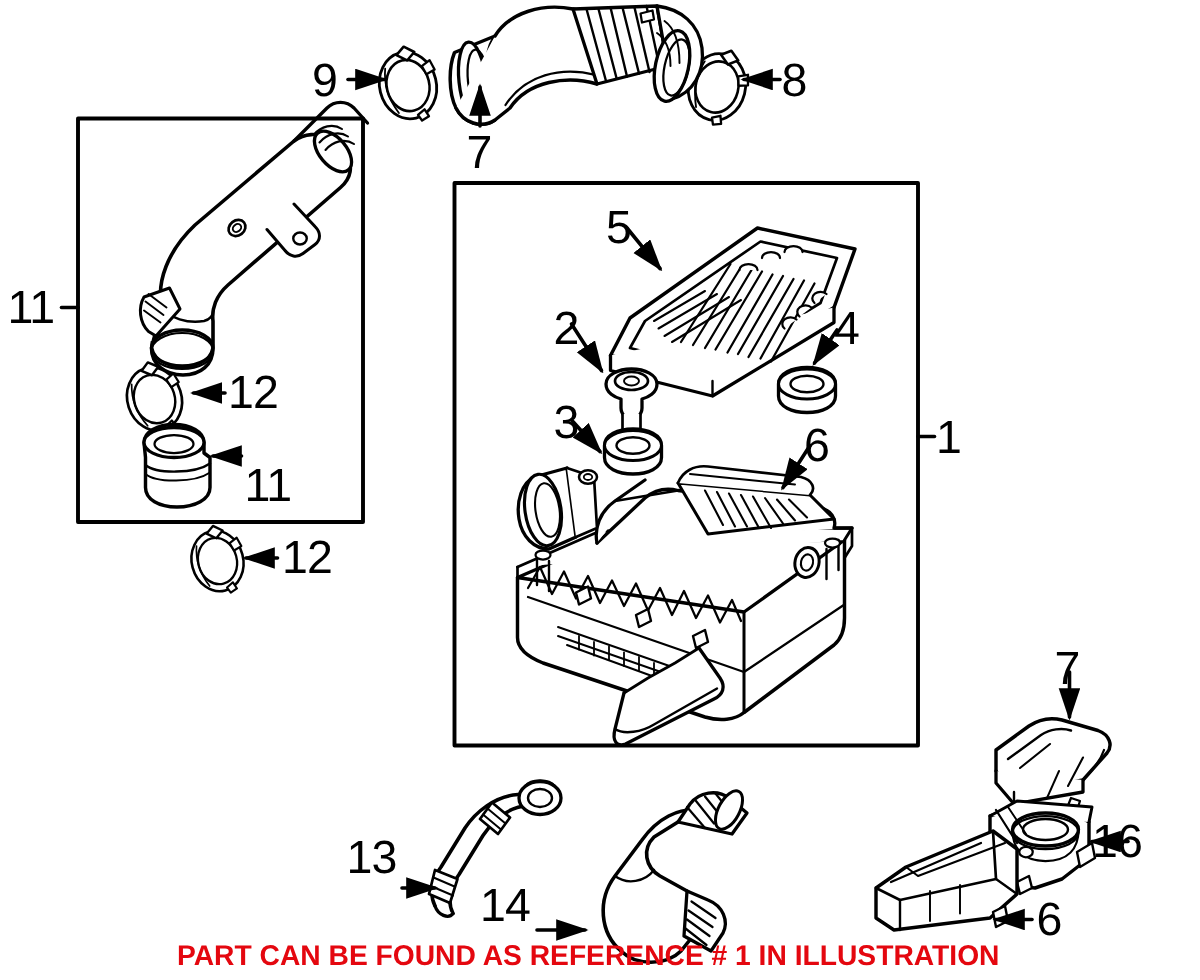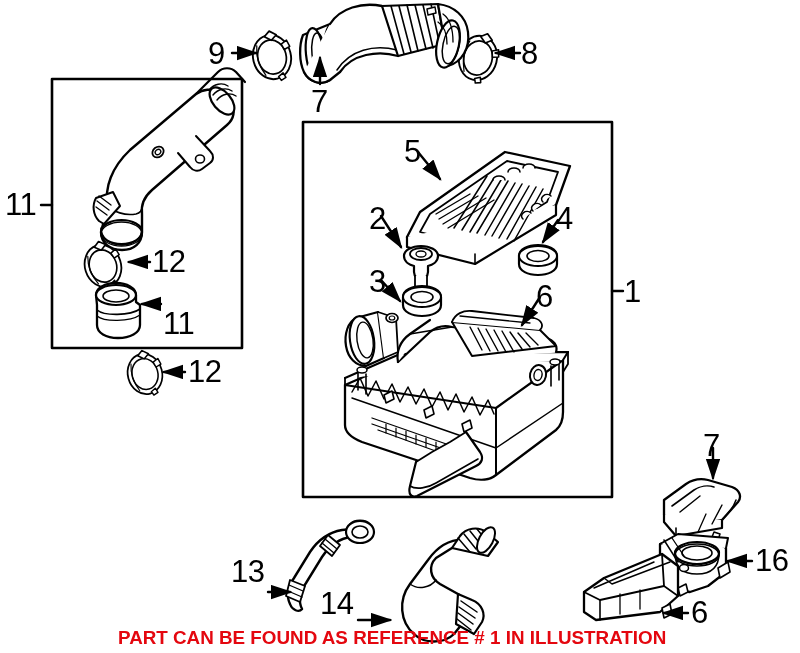--- a/index.html
+++ b/index.html
@@ -414,18 +414,18 @@
 <div class="lbl" style="left:311px;top:86px;">7</div>
 <div class="lbl" style="left:521px;top:38px;">8</div>
 <div class="lbl" style="left:208px;top:38px;">9</div>
 <div class="lbl" style="left:5px;top:189px;">11</div>
 <div class="lbl" style="left:163px;top:288px;margin-top:20px;">11</div>
 <div class="lbl" style="left:152px;top:246px;">12</div>
 <div class="lbl" style="left:188px;top:356px;">12</div>
 <div class="lbl" style="left:231px;top:556px;">13</div>
 <div class="lbl" style="left:320px;top:588px;">14</div>
 <div class="lbl" style="left:691px;top:597px;">6</div>
-<div class="lbl" style="left:755px;top:545px;text-align:right;">16</div>
+<div class="lbl" style="left:728px;top:545px;text-align:right;">16</div>
 <div class="lbl" style="left:703px;top:430px;">7</div>
 
 <div id="footer-note">PART CAN BE FOUND AS REFERENCE # 1 IN ILLUSTRATION</div>
 
 </div>
 
 </body></html>

